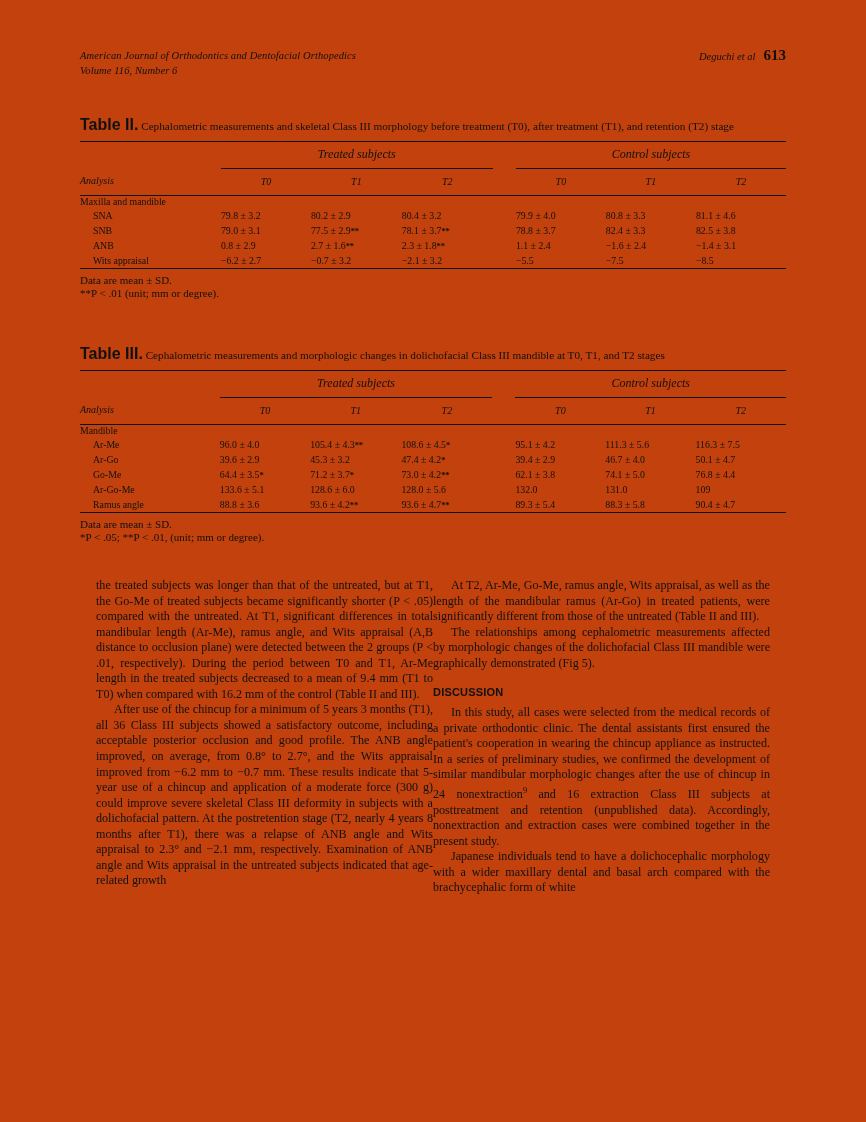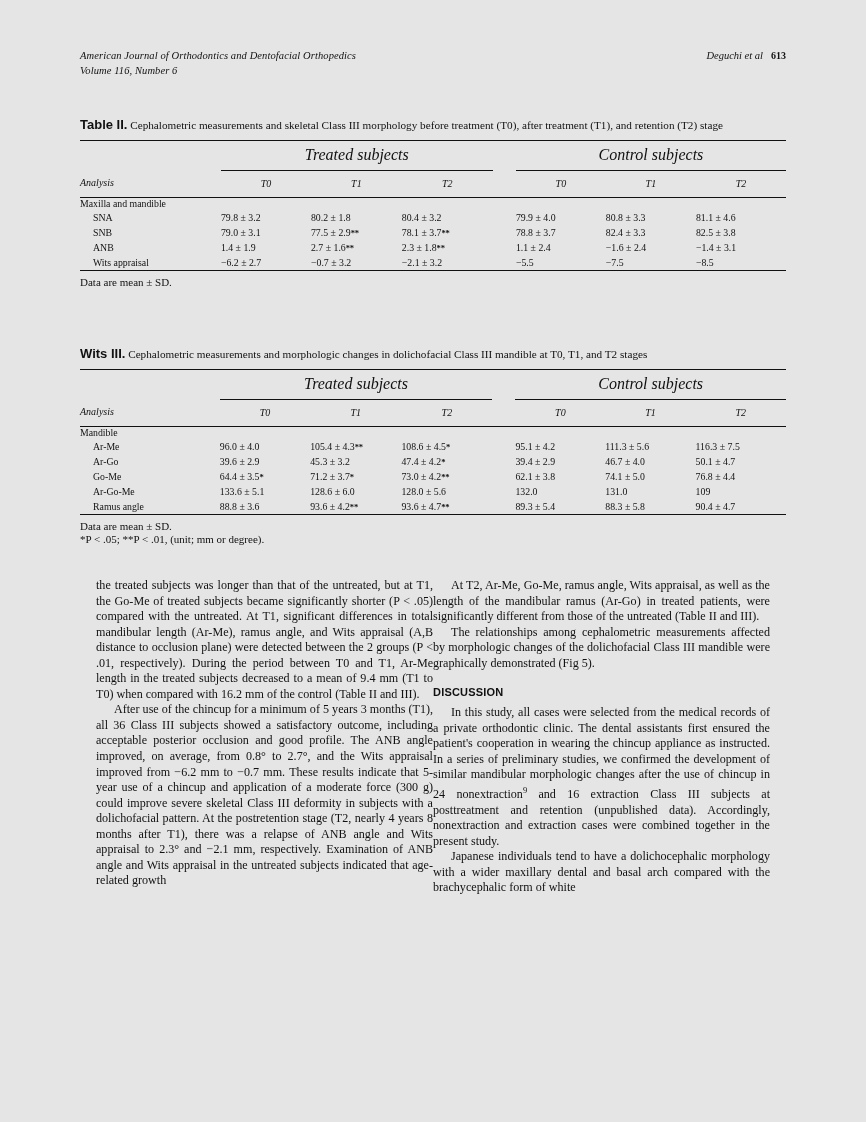--- a/index.html
+++ b/index.html
@@ -13,21 +13,21 @@
     font-family: "Liberation Serif", serif;
     color: #111111;
     position: relative;
     overflow: hidden;
   }
   .page {
     position: absolute;
     left: 0; top: 0;
     width: 866px;
     height: 1122px;
-    background: #e5e5e5;
+    background: #c2410c;
   }
 
   
   .runhead {
     position: absolute;
     left: 80px;
     top: 48px;
     width: 706px;
     display: flex;
     justify-content: space-between;
@@ -41,57 +41,57 @@
   }
   .runhead-right {
     font-style: italic;
     font-size: 10.5px;
     line-height: 15px;
     white-space: nowrap;
   }
   .runhead-right .pageno {
     font-style: normal;
     font-weight: bold;
-    font-size: 10px;
+    font-size: 15px;
     margin-left: 8px;
   }
 
   
   .table-block { position: absolute; left: 80px; width: 706px; }
   #table2-block { top: 118px; }
   #table3-block { top: 347px; }
 
   .table-caption {
     font-size: 11.2px;
     line-height: 14.5px;
     margin-bottom: 7px;
     text-align: left;
   }
   .table-caption .tbl-num {
     font-family: "Liberation Sans", sans-serif;
     font-weight: bold;
-    font-size: 13px;
+    font-size: 16px;
   }
 
   table.data {
     width: 706px;
     border-collapse: collapse;
     font-size: 9.6px;
   }
   table.data td, table.data th {
     padding: 0;
     font-weight: normal;
   }
 
   
   .rule-top td { border-top: 1.1px solid #111; height: 0; font-size: 0; line-height: 0; }
   .rule-mid td { border-top: 0.9px solid #111; height: 0; font-size: 0; line-height: 0; }
   .rule-bottom td { border-top: 1.6px solid #111; height: 0; font-size: 0; line-height: 0; }
 
-  tr.grp-row td { font-style: italic; font-size: 16px; text-align: center; padding-top: 5px; padding-bottom: 5px; }
+  tr.grp-row td { font-style: italic; font-size: 12px; text-align: center; padding-top: 5px; padding-bottom: 5px; }
   tr.grp-rule td.grp-underline { border-bottom: 0.9px solid #111; height: 1px; font-size: 0; line-height: 0; }
   tr.sub-row td { font-style: italic; font-size: 10px; text-align: center; padding-top: 7px; padding-bottom: 8px; }
   tr.sub-row td.analysis-label { text-align: left; font-style: italic; }
 
   tr.section-row td { text-align: left; padding-bottom: 1px; font-size: 9.8px; }
   tr.data-row td { padding-top: 2.0px; padding-bottom: 2.0px; font-size: 9.8px; }
   tr.data-row td.rowlabel { text-align: left; padding-left: 13px; }
   tr.data-row td.val { text-align: left; white-space: nowrap; }
   tr.data-row:last-of-type td { padding-bottom: 3px; }
   td.gap { width: 26px; }
@@ -202,42 +202,42 @@
             <td colspan="8"></td>
           </tr>
 
         <tr class="section-row">
           <td colspan="8">Maxilla and mandible</td>
         </tr>
 
         <tr class="data-row">
           <td class="rowlabel">SNA</td>
           <td class="val"><span>79.8 ± 3.2</span><sup class="stars"></sup></td>
-          <td class="val"><span>80.2 ± 1.8</span><sup class="stars"></sup></td>
+          <td class="val"><span>80.2 ± 2.9</span><sup class="stars"></sup></td>
           <td class="val"><span>80.4 ± 3.2</span><sup class="stars"></sup></td>
           <td class="gap"></td>
           <td class="val"><span>79.9 ± 4.0</span><sup class="stars"></sup></td>
           <td class="val"><span>80.8 ± 3.3</span><sup class="stars"></sup></td>
           <td class="val"><span>81.1 ± 4.6</span><sup class="stars"></sup></td>
         </tr>
 
         <tr class="data-row">
           <td class="rowlabel">SNB</td>
           <td class="val"><span>79.0 ± 3.1</span><sup class="stars"></sup></td>
           <td class="val"><span>77.5 ± 2.9</span><sup class="stars">**</sup></td>
           <td class="val"><span>78.1 ± 3.7</span><sup class="stars">**</sup></td>
           <td class="gap"></td>
           <td class="val"><span>78.8 ± 3.7</span><sup class="stars"></sup></td>
           <td class="val"><span>82.4 ± 3.3</span><sup class="stars"></sup></td>
           <td class="val"><span>82.5 ± 3.8</span><sup class="stars"></sup></td>
         </tr>
 
         <tr class="data-row">
           <td class="rowlabel">ANB</td>
-          <td class="val"><span>1.4 ± 1.9</span><sup class="stars"></sup></td>
+          <td class="val"><span>0.8 ± 2.9</span><sup class="stars"></sup></td>
           <td class="val"><span>2.7 ± 1.6</span><sup class="stars">**</sup></td>
           <td class="val"><span>2.3 ± 1.8</span><sup class="stars">**</sup></td>
           <td class="gap"></td>
           <td class="val"><span>1.1 ± 2.4</span><sup class="stars"></sup></td>
           <td class="val"><span>−1.6 ± 2.4</span><sup class="stars"></sup></td>
           <td class="val"><span>−1.4 ± 3.1</span><sup class="stars"></sup></td>
         </tr>
 
         <tr class="data-row">
           <td class="rowlabel">Wits appraisal</td>
@@ -251,26 +251,27 @@
         </tr>
 
         <tr class="rule-bottom">
             <td colspan="8"></td>
           </tr>
       </tbody>
     </table>
 
     <div class="table-notes">
       <div>Data are mean ± SD.</div>
+      <div>**P &lt; .01 (unit; mm or degree).</div>
     </div>
   </div>
 
   <div class="table-block" id="table3-block">
     <div class="table-caption">
-      <span class="tbl-num">Wits III.</span>
+      <span class="tbl-num">Table III.</span>
       <span>Cephalometric measurements and morphologic changes in dolichofacial Class III mandible at T0, T1, and T2 stages</span>
     </div>
 
     <table class="data">
       <colgroup>
         <col class="col-label">
           <col class="col-v">
           <col class="col-v">
           <col class="col-v">
         <col style="width:26px">

